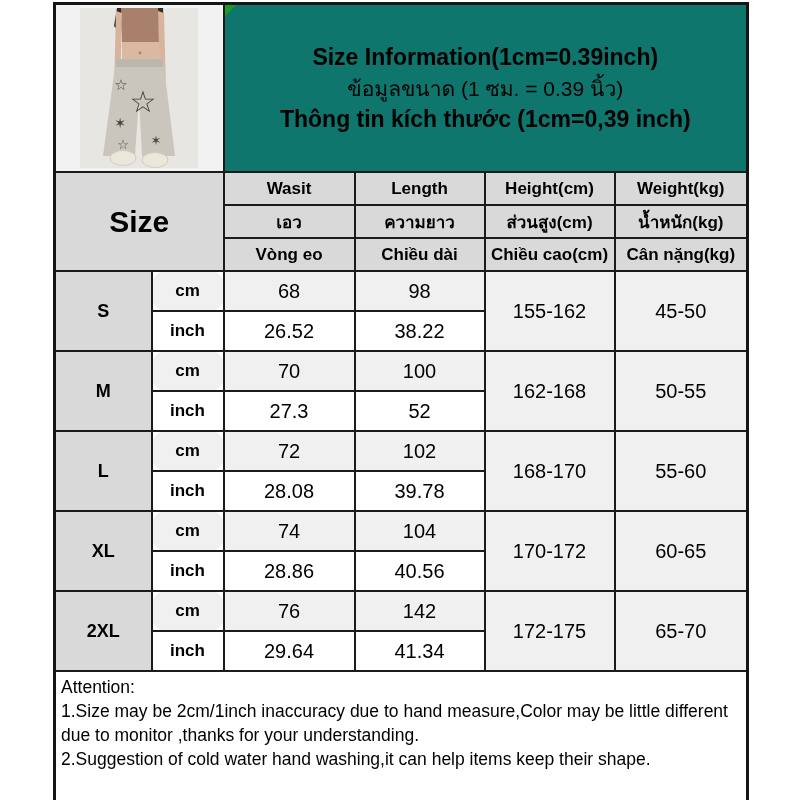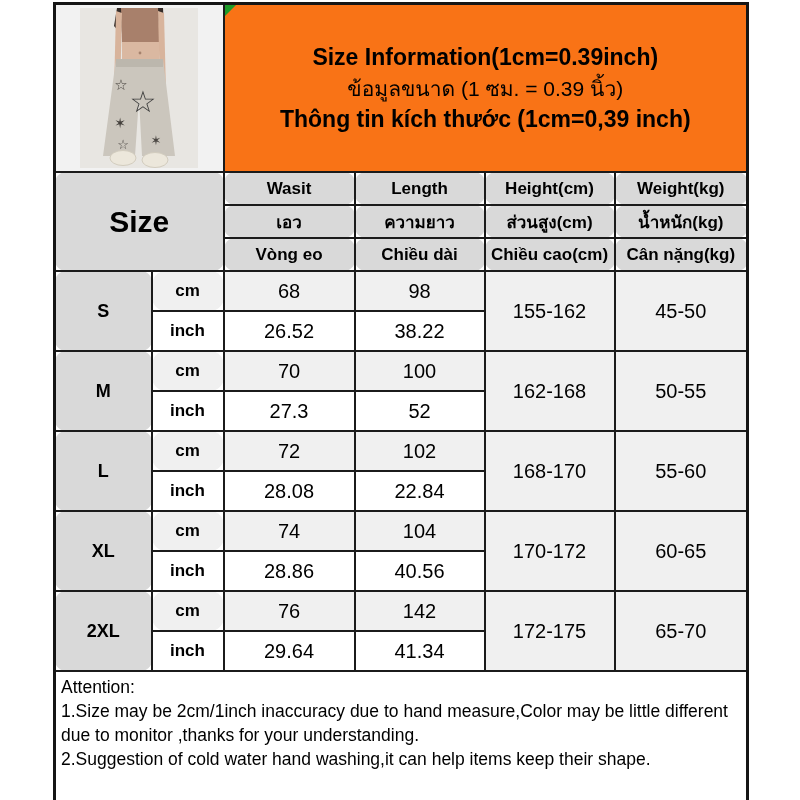--- a/index.html
+++ b/index.html
@@ -11,24 +11,24 @@
   .sheet{position:absolute;left:53px;top:2px;width:693px;}
   table.size-table{
     border-collapse:collapse;table-layout:fixed;width:693px;
     border:3px solid #151515;
   }
   .size-table td{
     border:2px solid #1b1b1b;text-align:center;vertical-align:middle;
     padding:0;overflow:hidden;
   }
   
-  .c-head{background:#d9d9d9;border-radius:11px;}
+  .c-head{background:#d9d9d9;}
   .c-light{background:#f0f0f0;}
   .c-white{background:#ffffff;}
-  .c-title{background:#f97316;}
+  .c-title{background:#0f766e;}
   
   .img-cell{height:166px;background:#f2f2f2;}
   .photo-wrap{display:flex;align-items:center;justify-content:center;height:166px;}
   .title-cell{position:relative;}
   .title-en{font-weight:bold;font-size:23px;line-height:31px;}
   .title-th{font-weight:normal;font-size:21px;line-height:31px;}
   .title-vi{font-weight:bold;font-size:23px;line-height:31px;}
   .flag{
     position:absolute;left:0;top:0;width:0;height:0;
     border-top:11px solid #1d9b28;border-right:11px solid transparent;
@@ -145,21 +145,21 @@
       <td rowspan="2" class="c-head lbl">L</td>
       <td class="c-light unit">cm</td>
       <td class="c-light">72</td>
       <td class="c-light">102</td>
       <td rowspan="2" class="c-light">168-170</td>
       <td rowspan="2" class="c-light">55-60</td>
     </tr>
     <tr class="dr">
       <td class="c-white unit">inch</td>
       <td class="c-white">28.08</td>
-      <td class="c-white">22.84</td>
+      <td class="c-white">39.78</td>
     </tr>
 
     <tr class="dr">
       <td rowspan="2" class="c-head lbl">XL</td>
       <td class="c-light unit">cm</td>
       <td class="c-light">74</td>
       <td class="c-light">104</td>
       <td rowspan="2" class="c-light">170-172</td>
       <td rowspan="2" class="c-light">60-65</td>
     </tr>

